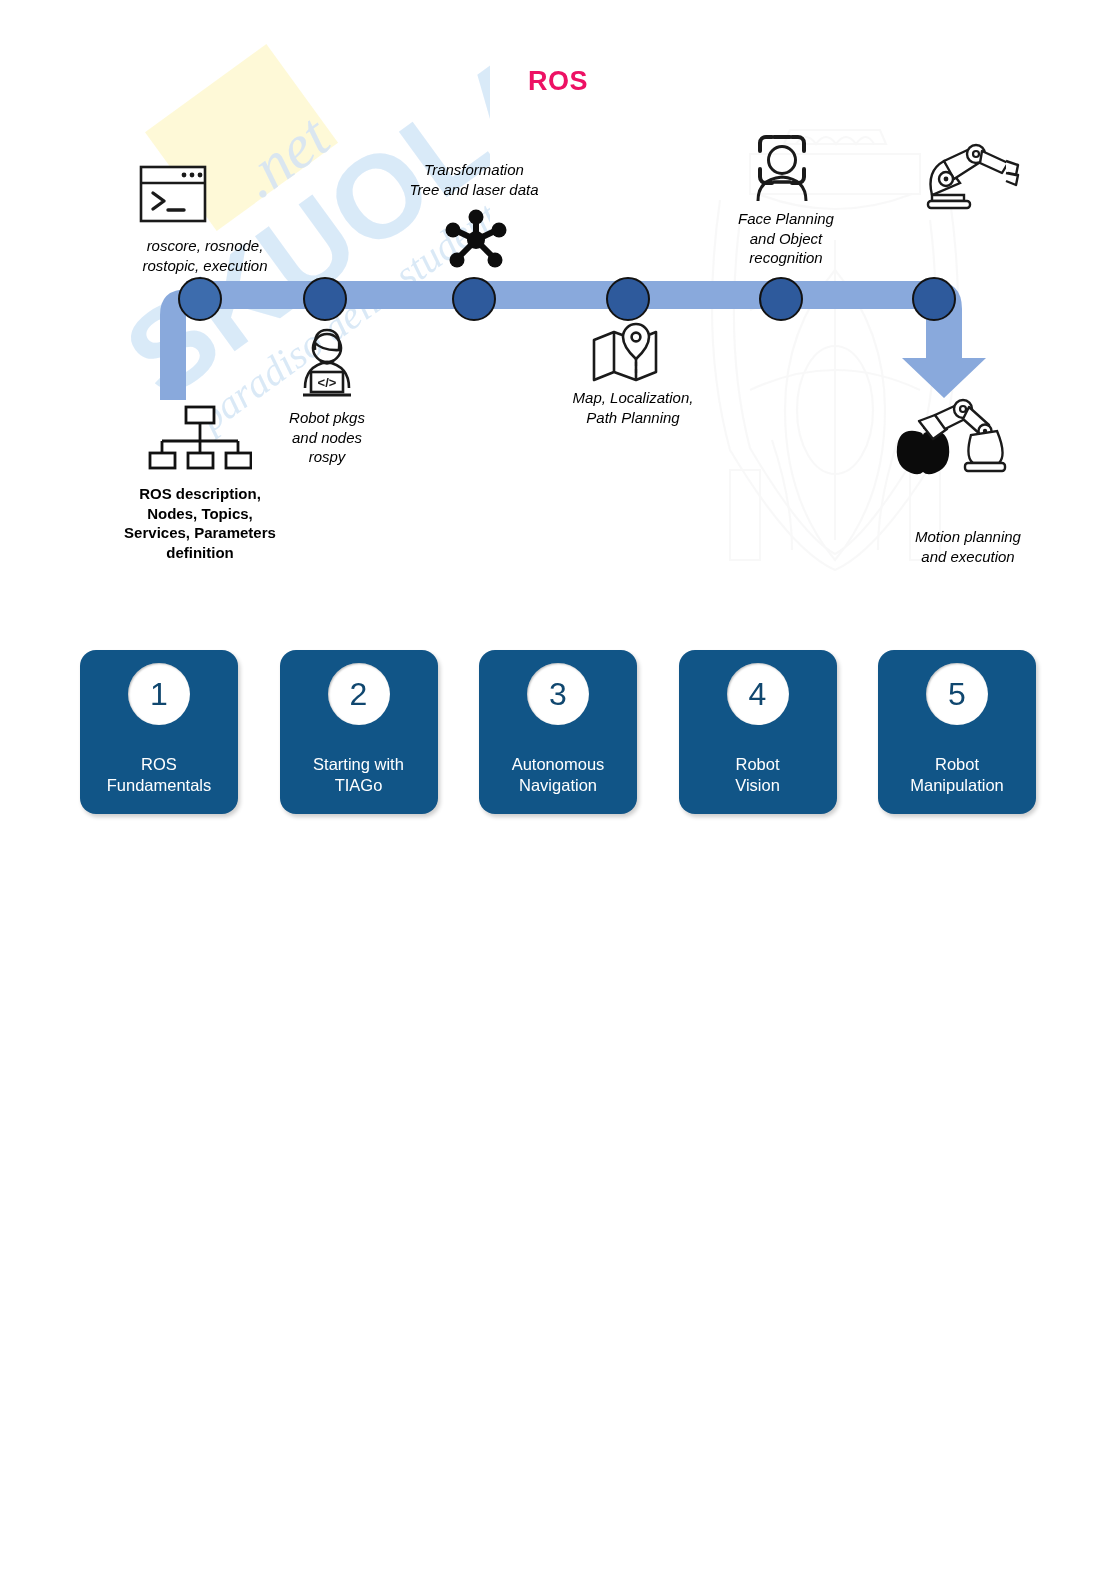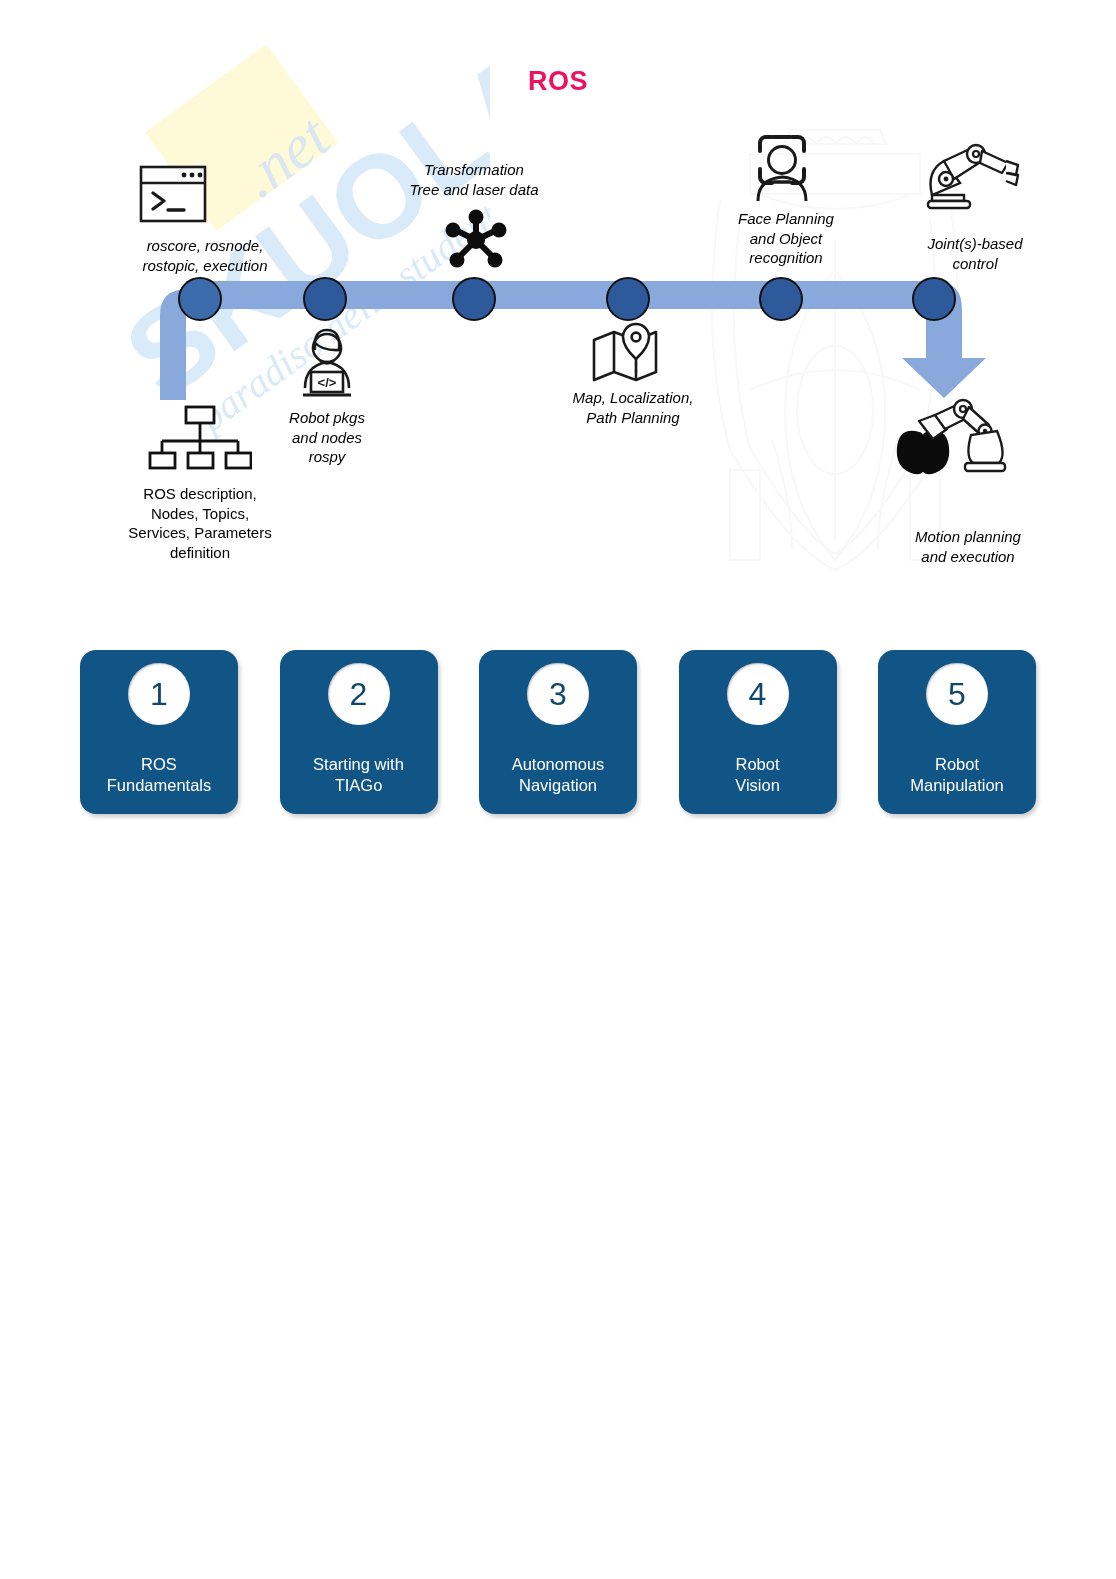--- a/index.html
+++ b/index.html
@@ -266,37 +266,35 @@
       <circle cx="58" cy="17" r="9" fill="#fff" stroke="#1a1a1a" stroke-width="2.4"></circle>
       <circle cx="58" cy="17" r="3" fill="#fff" stroke="#1a1a1a" stroke-width="2.2"></circle>
       <circle cx="28" cy="42" r="7" fill="#fff" stroke="#1a1a1a" stroke-width="2.4"></circle>
       <circle cx="28" cy="42" r="2.4" fill="#1a1a1a"></circle>
       <path d="M64 14 L90 26 L84 36 L62 26 Z" fill="#fff" stroke="#1a1a1a" stroke-width="2.4" stroke-linejoin="round"></path>
       <path d="M88 24 l12 4 l-2 10 l-10 -2 M90 36 l10 2 l-2 10 l-10 -4" fill="#fff" stroke="#1a1a1a" stroke-width="2.4" stroke-linejoin="round"></path>
       <path d="M14 58 h32 v6 h-32 z" fill="#fff" stroke="#1a1a1a" stroke-width="2.4"></path>
       <rect x="10" y="64" width="42" height="7" rx="3" fill="#fff" stroke="#1a1a1a" stroke-width="2.4"></rect>
     </svg>
   </div>
-  <div class="cap" style="left:880px; top:234px; width:190px;">Joint(s)-based
-control</div>
 
   <div class="icon-box" style="left:148px; top:403px;">
     <svg width="104" height="74" viewBox="0 0 104 74">
       <rect x="38" y="4" width="28" height="16" fill="#fff" stroke="#111" stroke-width="2.8"></rect>
       <line x1="52" y1="20" x2="52" y2="38" stroke="#111" stroke-width="2.8"></line>
       <line x1="14" y1="38" x2="90" y2="38" stroke="#111" stroke-width="2.8"></line>
       <line x1="14" y1="38" x2="14" y2="50" stroke="#111" stroke-width="2.8"></line>
       <line x1="52" y1="38" x2="52" y2="50" stroke="#111" stroke-width="2.8"></line>
       <line x1="90" y1="38" x2="90" y2="50" stroke="#111" stroke-width="2.8"></line>
       <rect x="2" y="50" width="25" height="15" fill="#fff" stroke="#111" stroke-width="2.8"></rect>
       <rect x="40" y="50" width="25" height="15" fill="#fff" stroke="#111" stroke-width="2.8"></rect>
       <rect x="78" y="50" width="25" height="15" fill="#fff" stroke="#111" stroke-width="2.8"></rect>
     </svg>
   </div>
-  <div class="cap cap-upright" style="left:55px; top:484px; width:290px;">ROS description,
+  <div class="cap cap-upright" style="left:55px; top:484px; width:290px;font-weight:bold;">ROS description,
 Nodes, Topics,
 Services, Parameters
 definition</div>
 
   <div class="icon-box" style="left:885px; top:395px;">
     <svg width="122" height="88" viewBox="0 0 122 88">
 
       <path d="M30 36 q-16 -2 -18 16 q-2 20 14 26 q8 3 12 -1 q4 4 12 1 q16 -6 14 -26 q-2 -18 -18 -16 q-8 1 -8 4 q0 -3 -8 -4 z" fill="#0b0b0b"></path>
       <path d="M38 34 q2 -12 14 -14 q-2 12 -14 14 z" fill="#0b0b0b"></path>
 

